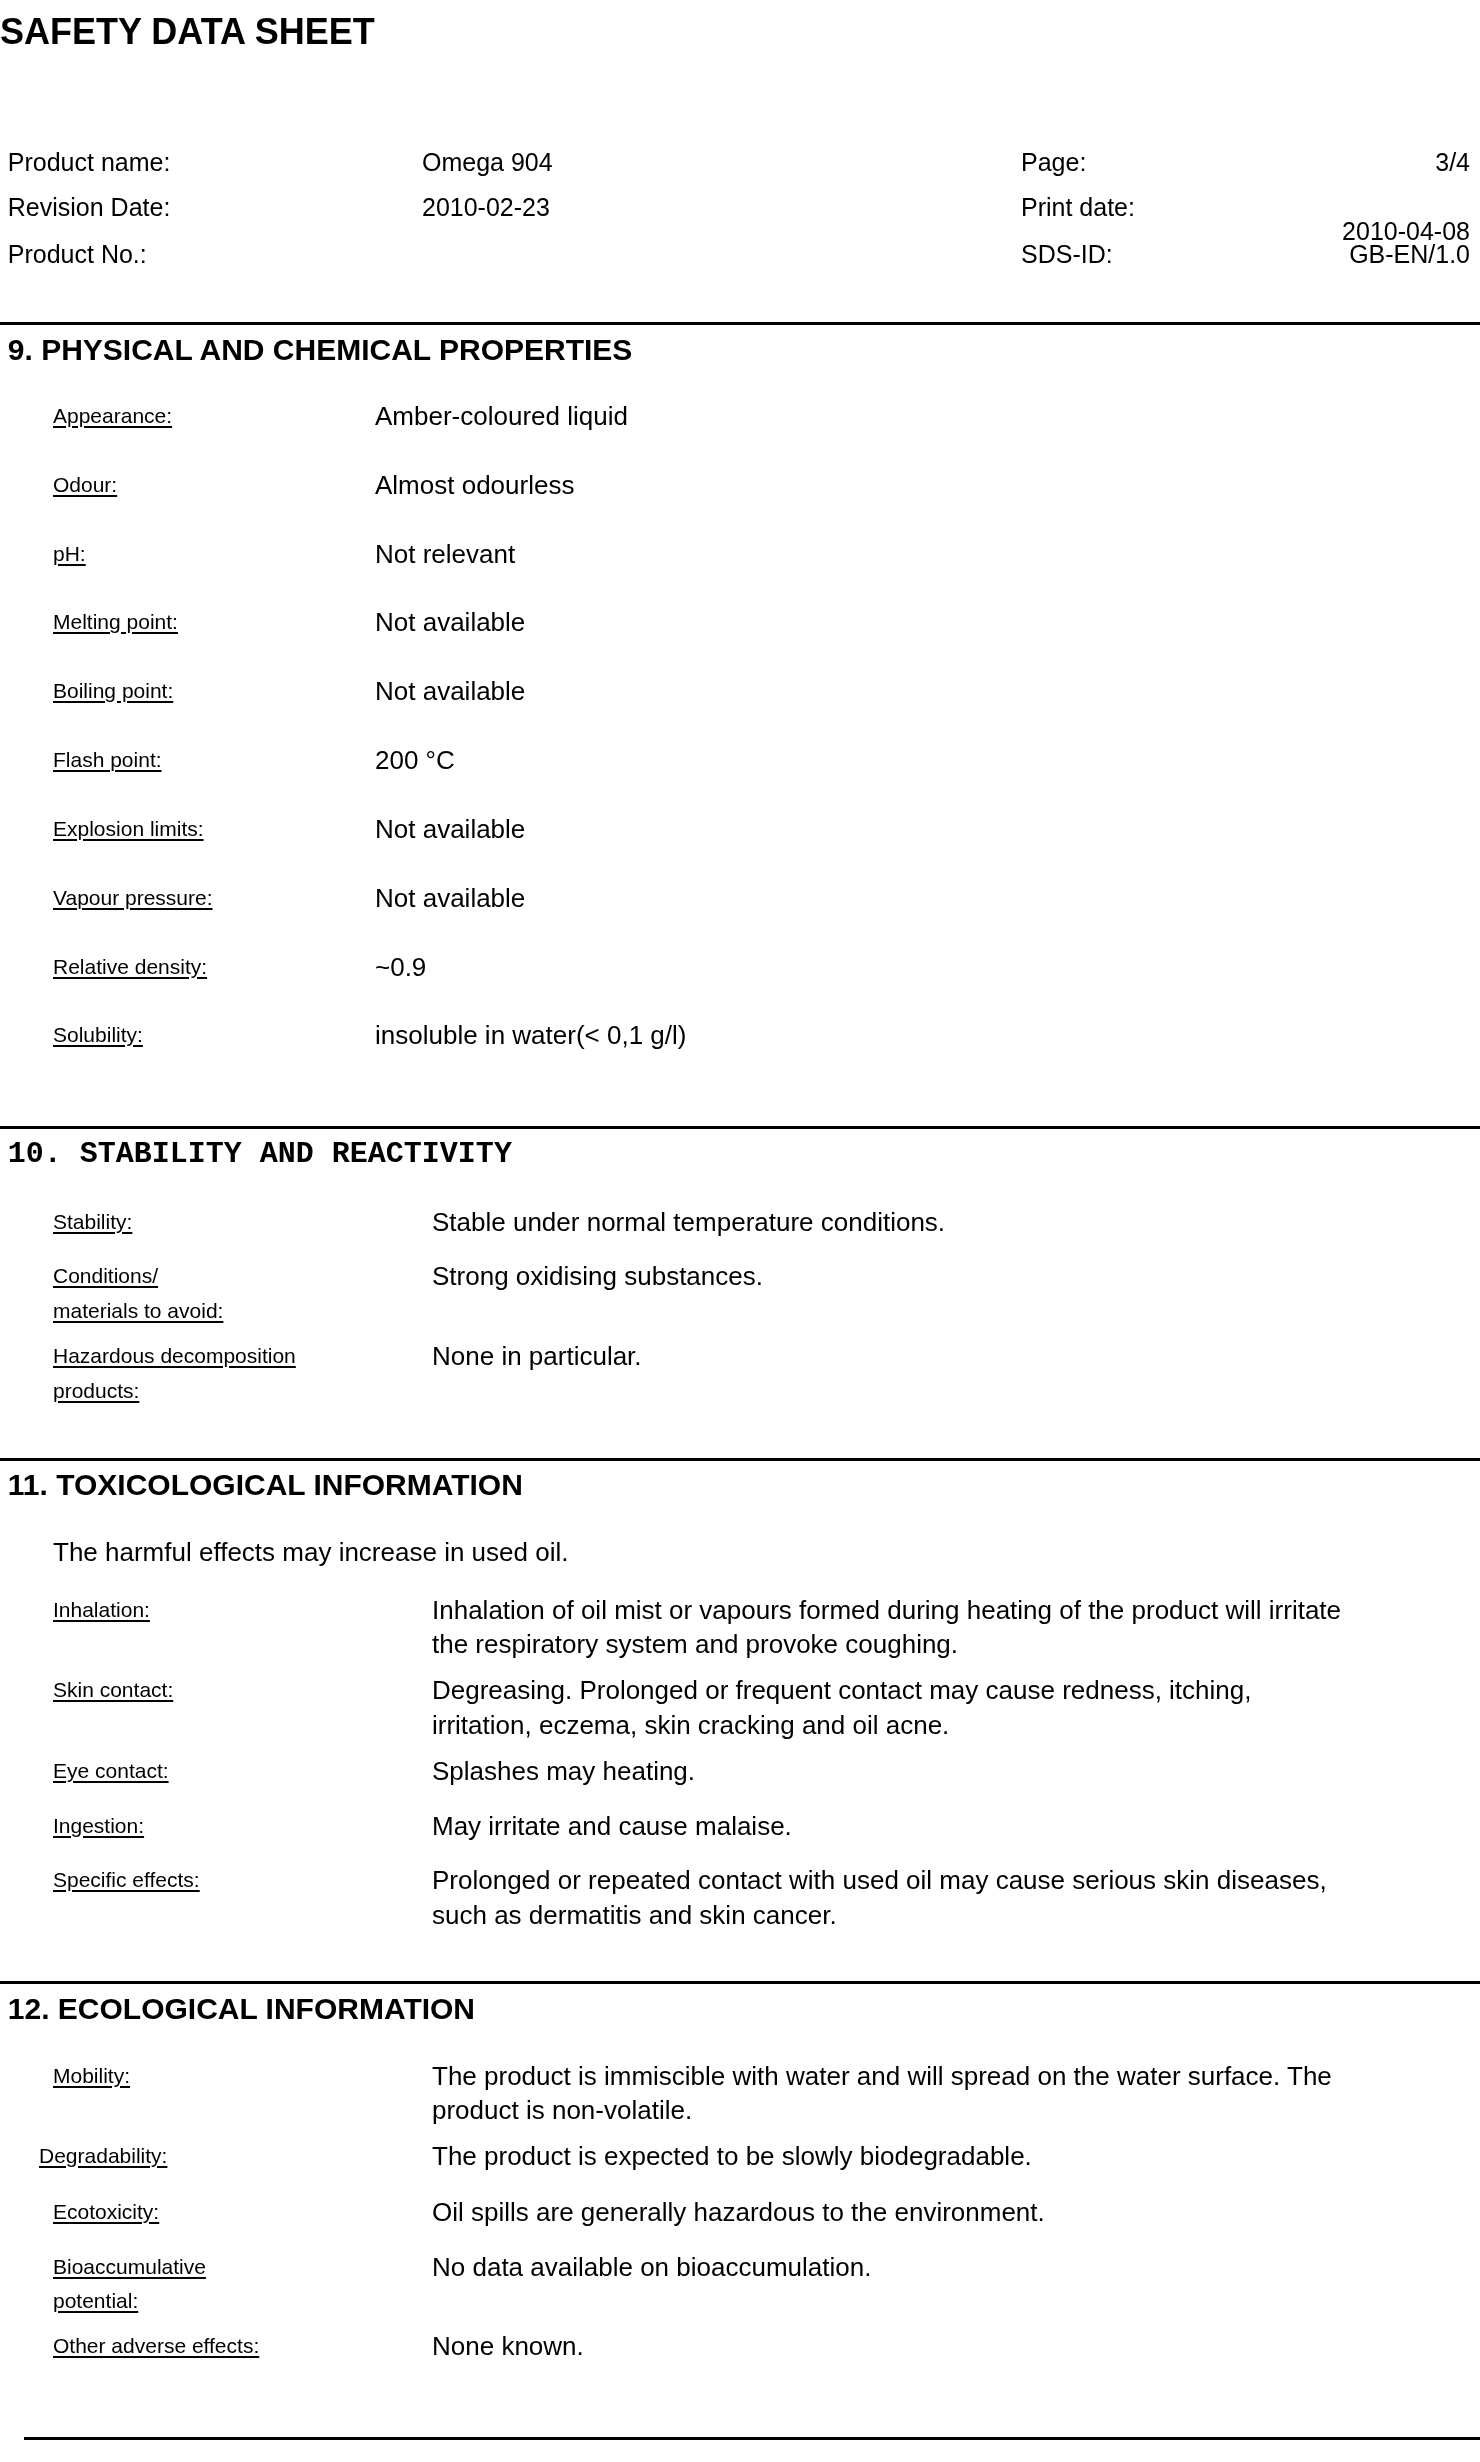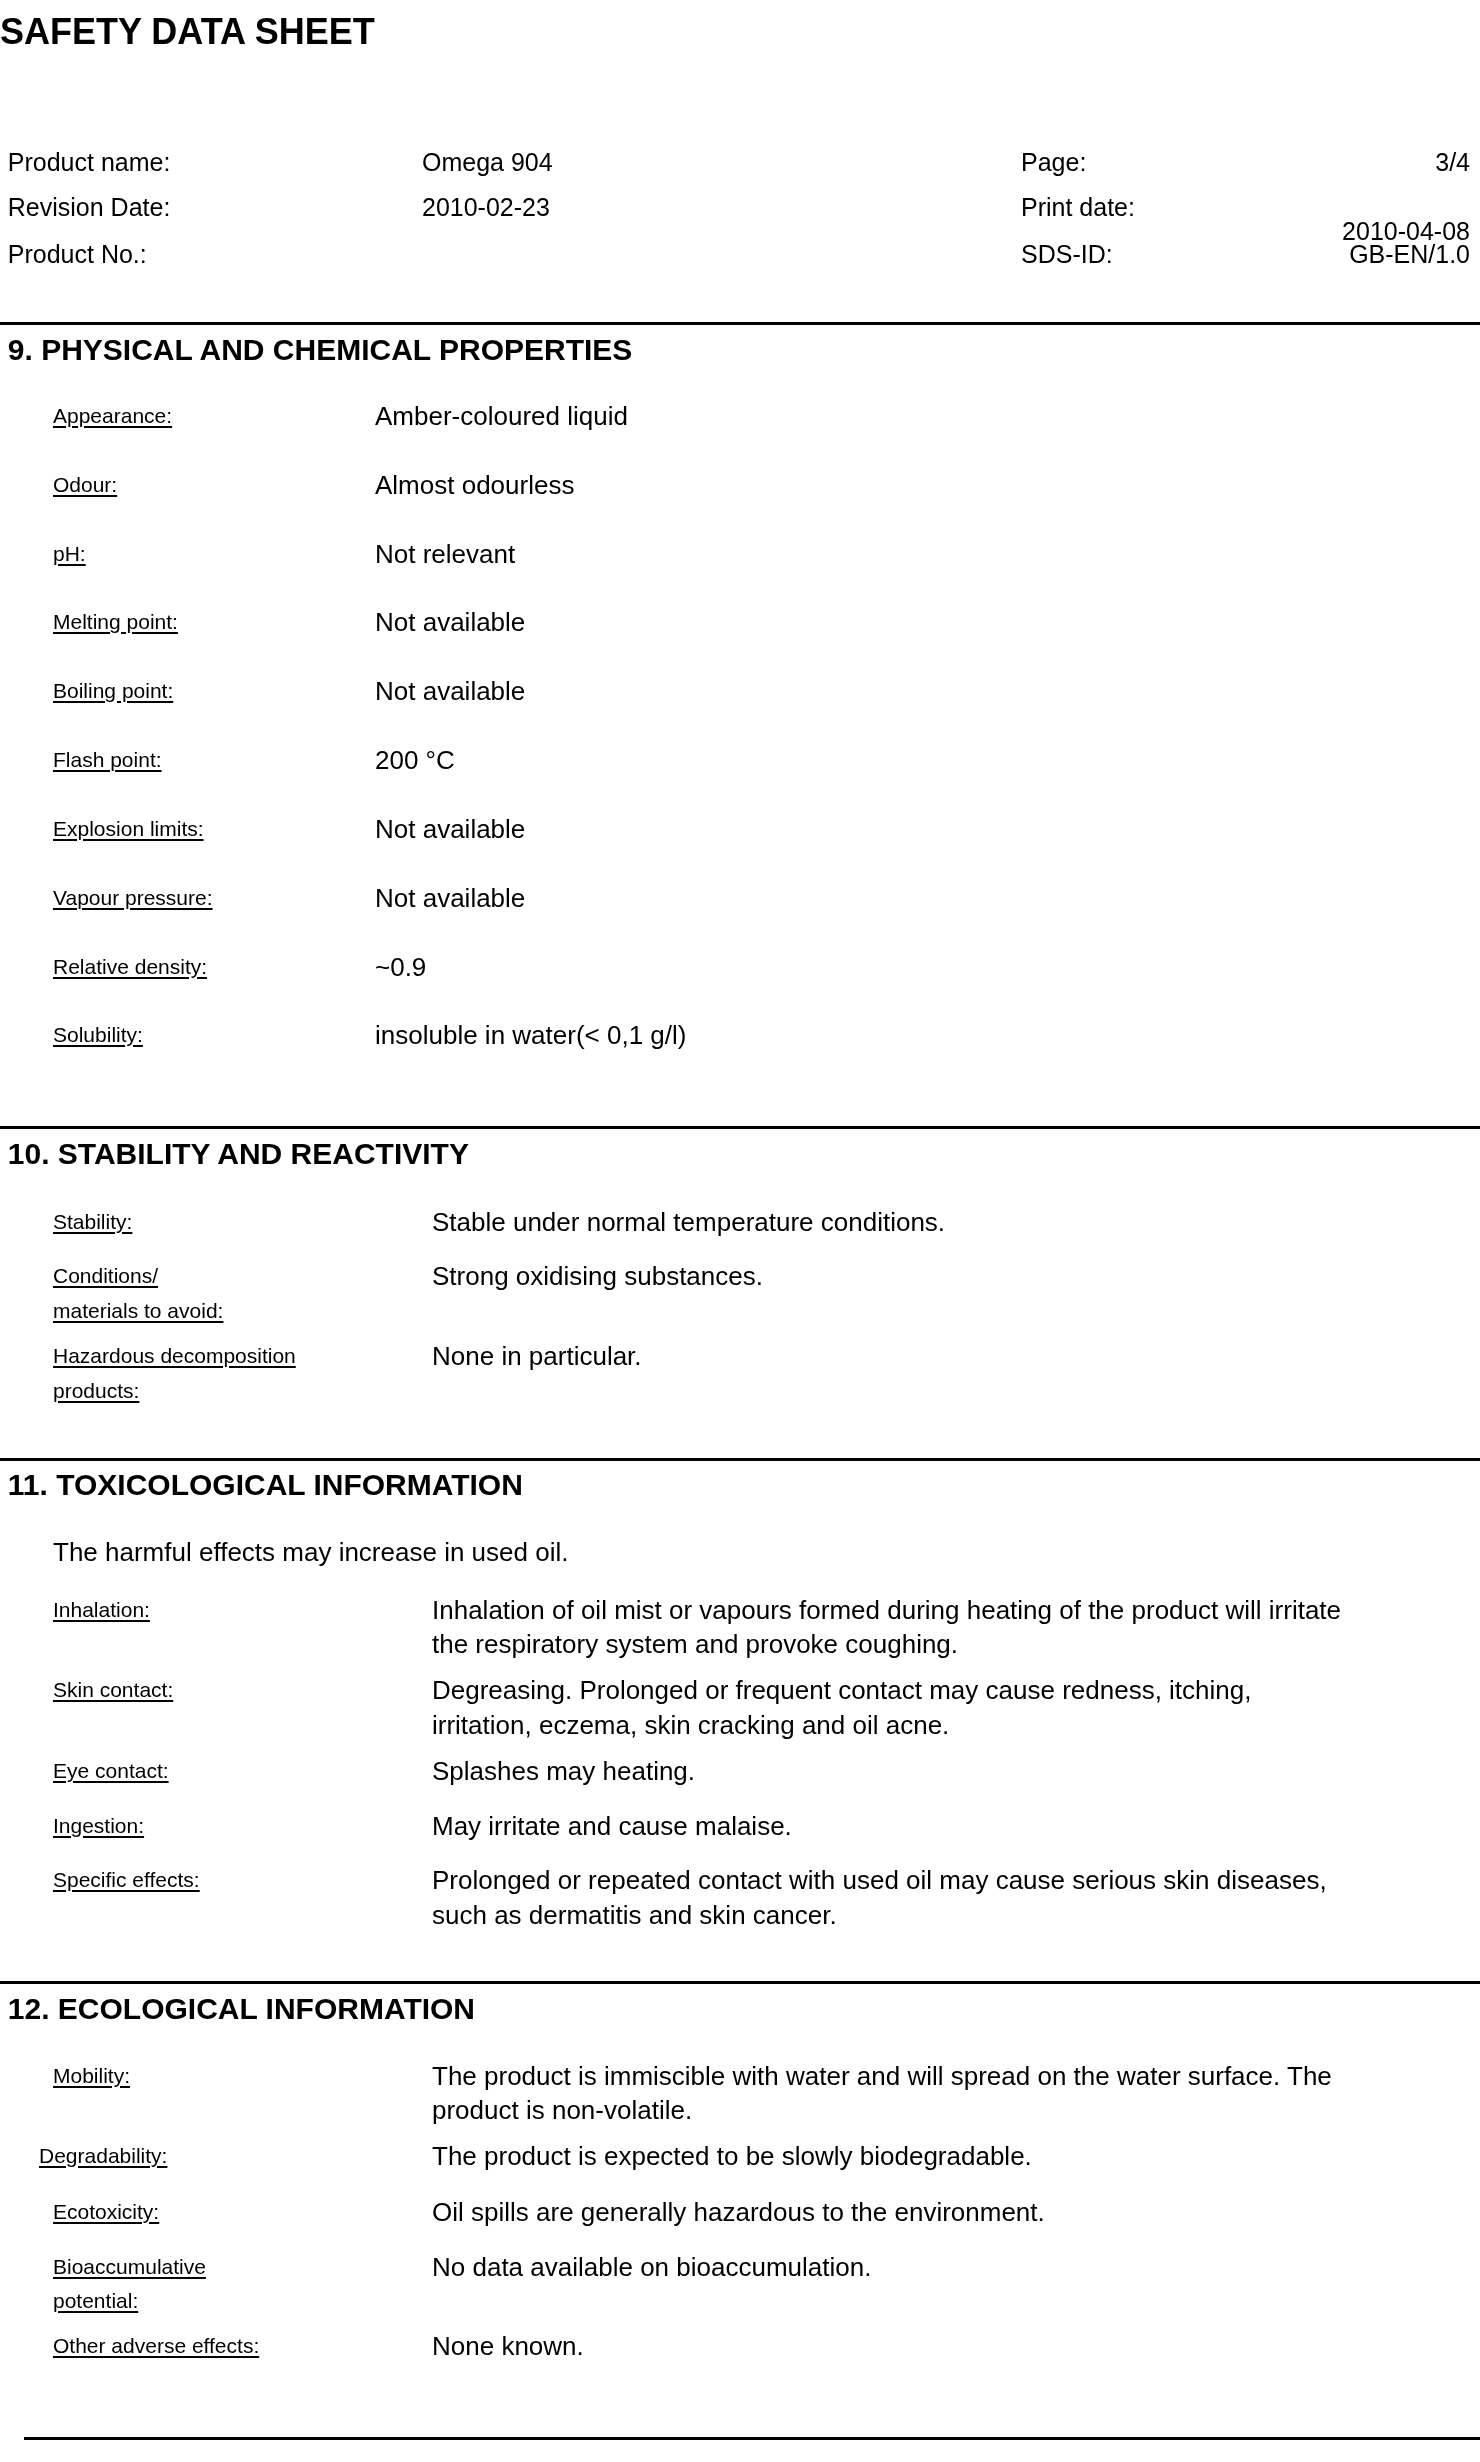--- a/index.html
+++ b/index.html
@@ -70,21 +70,21 @@
   <span class="abs val" style="left:375px; top:881px;">Not available</span>
 
   <span class="abs lbl" style="left:53px; top:950px;">Relative density:</span>
   <span class="abs val" style="left:375px; top:950px;">~0.9</span>
 
   <span class="abs lbl" style="left:53px; top:1018px;">Solubility:</span>
   <span class="abs val" style="left:375px; top:1018px;">insoluble in water(&lt; 0,1 g/l)</span>
 </div>
 
 <div class="rule" style="top:1126px;"></div>
-<div class="abs section-heading" style="top:1136px;">10. STABILITY AND REACTIVITY</div>
+<div class="abs section-heading" style="top:1136px;font-family:Liberation Mono, monospace;">10. STABILITY AND REACTIVITY</div>
 
 <div>
   <span class="abs lbl" style="left:53px; top:1205px;">Stability:</span>
   <span class="abs val" style="left:432px; top:1205px;">Stable under normal temperature conditions.</span>
 
   <span class="abs lbl" style="left:53px; top:1259px;">Conditions/</span>
   <span class="abs lbl" style="left:53px; top:1294px;">materials to avoid:</span>
   <span class="abs val" style="left:432px; top:1259px;">Strong oxidising substances.</span>
 
   <span class="abs lbl" style="left:53px; top:1339px;">Hazardous decomposition</span>

